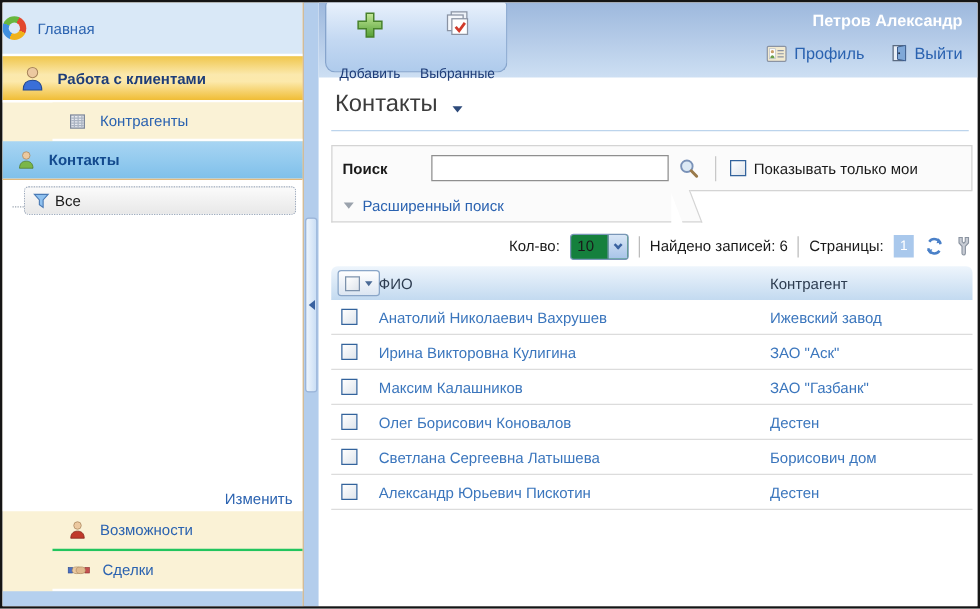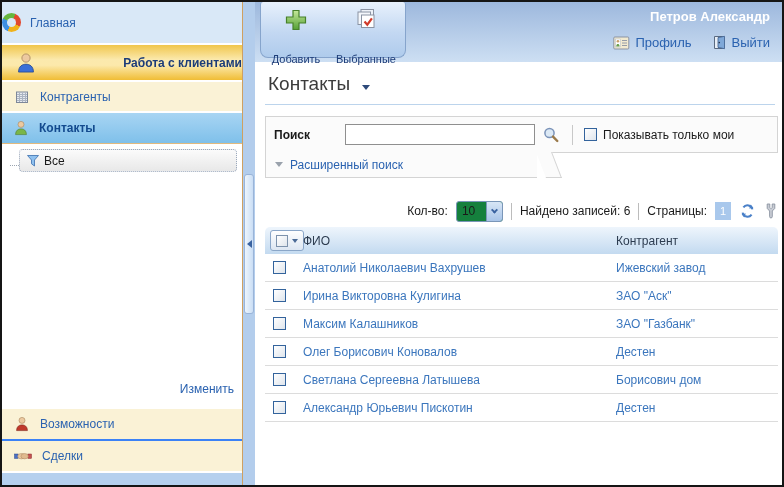--- a/index.html
+++ b/index.html
@@ -30,27 +30,27 @@
   .nav-item .lbl { color: #2a62b0; }
   .ni-home {
     height: 43px; background: #d9e8f7;
     border-bottom: 2px solid #fff;
     gap: 9px;
   }
   .ni-clients {
     height: 37px;
     background: linear-gradient(180deg, #f0c64c 0%, #fbe9ad 42%, #fce9ab 58%, #f0bd35 100%);
     border-bottom: 2px solid #fff;
-    padding-left: 13px; gap: 9px; justify-content: space-between;
+    padding-left: 13px; gap: 9px;
   }
   .ni-clients .lbl { color: #1d3c78; font-weight: bold; }
   .ni-cream {
     height: 31px; background: #faf2d6;
     border-bottom: 2px solid #fff;
-    padding-left: 12px; gap: 10px;
+    padding-left: 12px; gap: 10px; margin-left: 40px;
   }
   .ni-contacts {
     height: 30px;
     background: linear-gradient(180deg, #a8d5f3 0%, #7fc0ea 100%);
     padding-left: 11px; gap: 10px;
   }
   .ni-contacts .lbl { color: #134a8e; font-weight: bold; }
   .tree-panel {
     flex: 1; background: #fff;
     border-top: 1px solid #e0b97e;
@@ -65,24 +65,24 @@
     padding: 0 6px; color: #1a1a1a; cursor: pointer;
     position: relative;
   }
   .tree-connector {
     position: absolute; left: 4px; top: 16px;
     width: 9px; border-top: 1px dotted #9aa4b0;
   }
   .tree-wrap { position: relative; padding-left: 13px; }
   .tree-wrap .tree-item { margin-left: 0; }
   .edit-row {
-    position: absolute; bottom: 13px; right: 8px;
+    position: absolute; bottom: 3px; right: 8px;
   }
   .link { color: #2a62b0; text-decoration: none; cursor: pointer; }
-  .ni-opp { border-bottom: 2px solid #3b82f6; height: 32px; text-align: center; }
+  .ni-opp { border-bottom: 2px solid #22c55e; height: 32px; text-align: center; }
   .ni-deals { height: 32px; }
   .sidebar-strip { height: 12px; background: #b5d0ee; flex: none; }
 
   
   .splitter {
     width: 12px; flex: none;
     background: #b3cdec;
     display: flex; align-items: center; justify-content: center;
     cursor: col-resize;
   }
@@ -173,21 +173,21 @@
     transform: skewX(21deg); transform-origin: 0 0;
   }
   .tri-down-gray {
     width: 0; height: 0;
     border-left: 4px solid transparent; border-right: 4px solid transparent;
     border-top: 5px solid #9aa2ac;
   }
 
   
   .controls-row {
-    width: 513px; height: 30px; margin-top: 18px;
+    width: 513px; height: 30px; margin-top: 4px;
     display: flex; align-items: center; justify-content: flex-end;
     gap: 8px; color: #1a1a1a; text-align: right;
   }
   .count-select {
     display: flex; width: 47px; height: 21px;
     border: 1px solid #7a96b8; border-radius: 3px; overflow: hidden;
     background: #15803d; cursor: pointer;
   }
   .count-value { flex: 1; display: flex; align-items: center; padding-left: 5px; }
   .count-btn {

